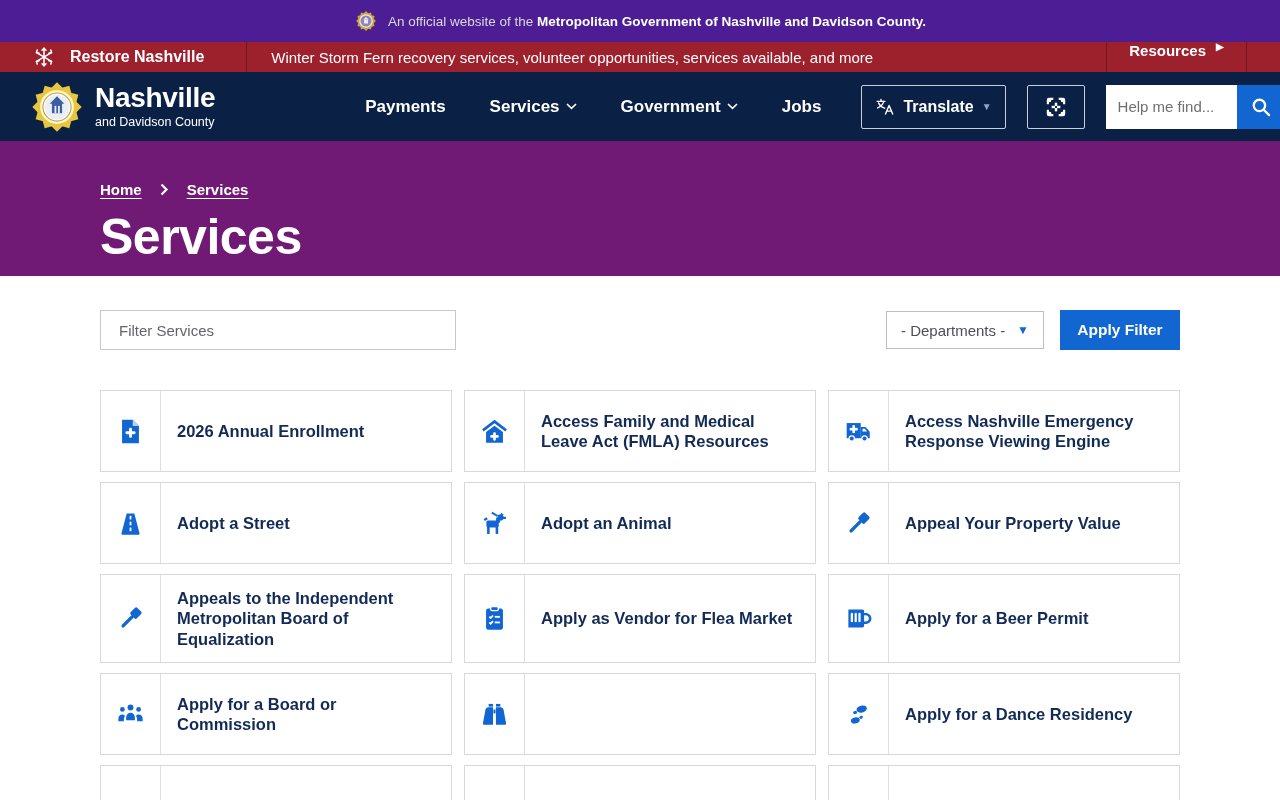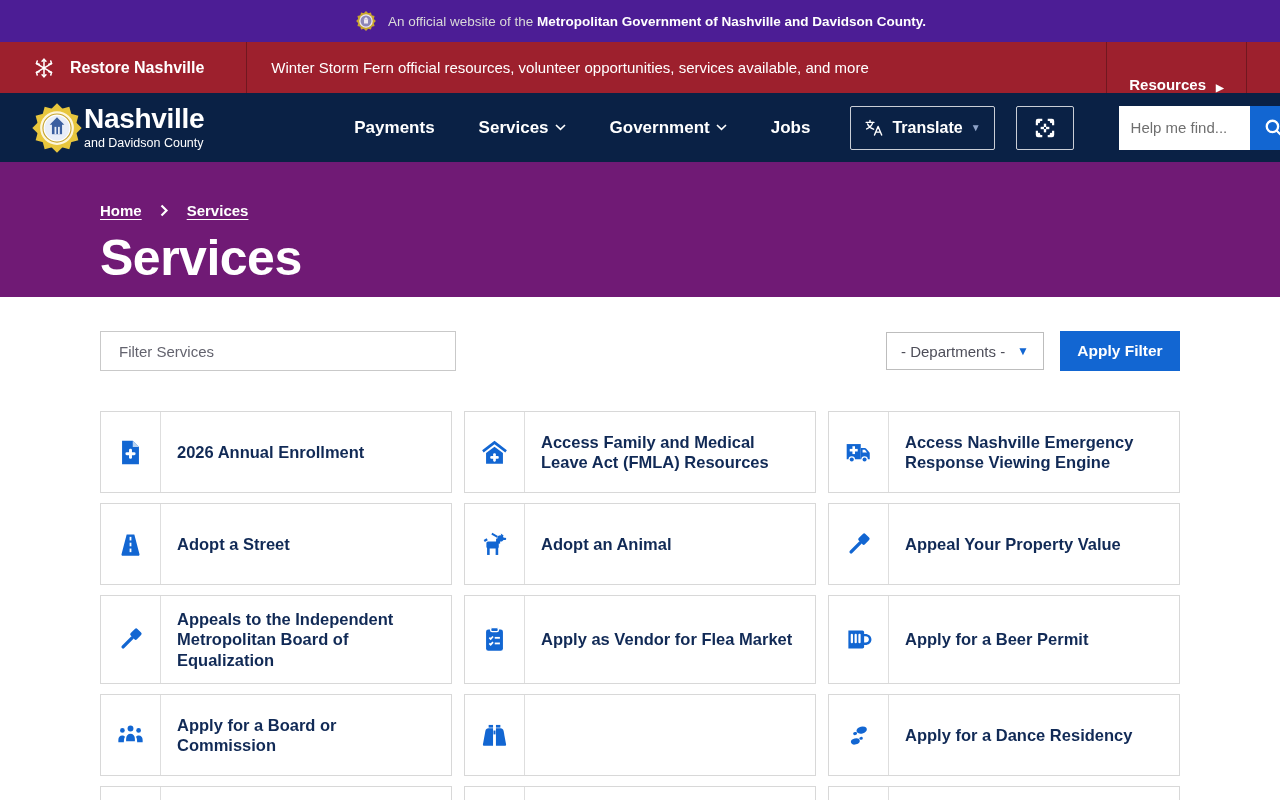--- a/index.html
+++ b/index.html
@@ -7,46 +7,46 @@
     font-family:"Liberation Sans", sans-serif; }
   a { text-decoration:none; color:inherit; cursor:pointer; }
 
   
   .topbar { height:42px; background:#4c1d95; display:flex; align-items:center;
     justify-content:center; gap:10px; color:#d9d9d9; font-size:13.5px; }
   .topbar b { color:#fff; }
   .topbar .seal { width:24px; height:24px; display:flex; }
 
   
-  .alert { height:51px; background:#9d202d; color:#fff; display:flex; align-items:stretch; }
+  .alert { height:30px; background:#9d202d; color:#fff; display:flex; align-items:stretch; }
   .alert-left { display:flex; align-items:center; gap:15px; padding:0 42px 0 33px; font-weight:700; font-size:16px; }
   .alert-div { width:1px; background:rgba(0,0,0,.28); }
   .alert-msg { flex:1; display:flex; align-items:center; padding-left:24px; font-size:15px; }
-  .alert-right { display:flex; align-items:flex-end; justify-content:center; gap:10px;
+  .alert-right { display:flex; align-items:flex-start; justify-content:center; gap:10px;
     width:139px; font-weight:700; font-size:15px; cursor:pointer; }
   .alert-end { width:33px; }
   .tri { font-size:10px; line-height:1; }
 
   
   .header { height:69px; background:#0a2145; display:flex; align-items:center; padding:0 30px; color:#fff; }
-  .logo { display:flex; align-items:center; cursor:pointer; }
+  .logo { display:flex; align-items:center; gap:11px; cursor:pointer; }
   .logo-seal { width:54px; height:54px; }
   .logo-name { font-size:28px; font-weight:700; line-height:1; letter-spacing:-.3px; }
   .logo-sub { font-size:12.5px; margin-top:3px; }
   .nav { display:flex; gap:44px; margin-left:150px; align-items:center; }
   .nav a { font-size:17px; font-weight:700; display:flex; align-items:center; gap:6px; }
   .hdr-right { margin-left:auto; display:flex; align-items:flex-start; gap:21px;padding-left:40px; }
   .hdr-box { height:44px; border:1px solid rgba(255,255,255,.78); border-radius:2px;
     display:flex; align-items:center; justify-content:center; cursor:pointer; }
   .translate { gap:8px; padding:0 13px; font-weight:700; font-size:16px; }
   .translate .caret { color:#8fa3c8; font-size:10px; }
   .qr { width:58px; }
   .searchbar { display:flex; }
   .searchbar input { width:131px; height:44px; border:0; outline:none; padding:0 12px;
-    font-size:15px; font-family:"Liberation Sans",sans-serif; color:#333;margin-left:24px; }
+    font-size:15px; font-family:"Liberation Sans",sans-serif; color:#333; }
   .searchbar input::placeholder { color:#6f6f6f; }
   .search-btn { width:49px; height:44px; background:#1266d2; border:0; display:flex;
     align-items:center; justify-content:center; cursor:pointer; }
 
   
   .hero { height:135px; background:#701a75; color:#fff; padding:40px 100px 0; }
   .crumbs { display:flex; align-items:center; gap:18px; font-size:15px; font-weight:700; }
   .crumbs a { text-decoration:underline; text-underline-offset:3px; }
   .hero h1 { font-size:50px; font-weight:800; margin-top:10px; letter-spacing:-.5px; }
 
@@ -97,21 +97,21 @@
   <div class="alert-left">
     <span style="display:flex;width:22px;height:22px;">
       <svg viewBox="0 0 24 24" stroke="#fff" stroke-width="1.7" fill="none" stroke-linecap="round">
         <path d="M12 2.5v19M3.8 7.2l16.4 9.6M20.2 7.2L3.8 16.8"></path>
         <path d="M12 2.5L9.9 4.6M12 2.5l2.1 2.1M12 21.5l-2.1-2.1M12 21.5l2.1-2.1M3.8 7.2l2.9.8M3.8 7.2l.8-2.9M20.2 7.2l-2.9.8M20.2 7.2l-.8-2.9M3.8 16.8l.8 2.9M3.8 16.8l2.9-.8M20.2 16.8l-.8 2.9M20.2 16.8l-2.9-.8"></path>
       </svg>
     </span>
     <span>Restore Nashville</span>
   </div>
   <div class="alert-div"></div>
-  <div class="alert-msg">Winter Storm Fern official resources, volunteer opportunities, services available, and more</div>
+  <div class="alert-msg">Winter Storm Fern recovery services, volunteer opportunities, services available, and more</div>
   <div class="alert-div"></div>
   <div class="alert-right">
     <span>Resources</span>
     <span class="tri">▶</span>
   </div>
   <div class="alert-div"></div>
   <div class="alert-end"></div>
 </div>
 
 <div class="header">

